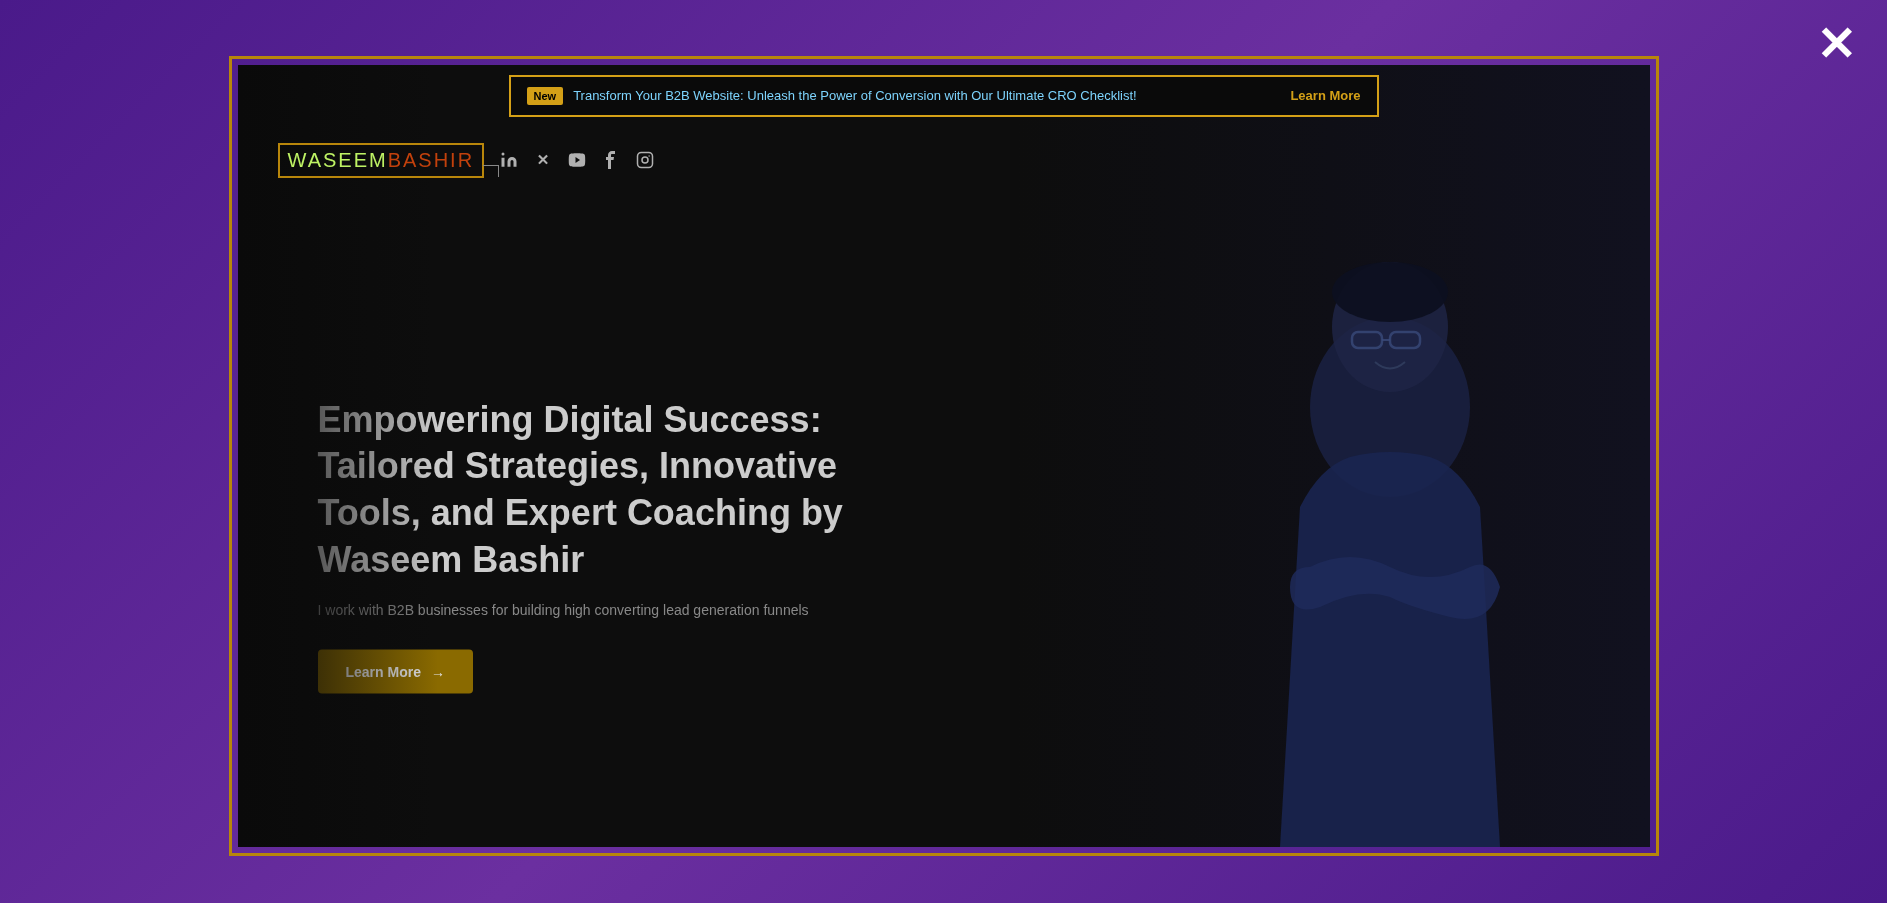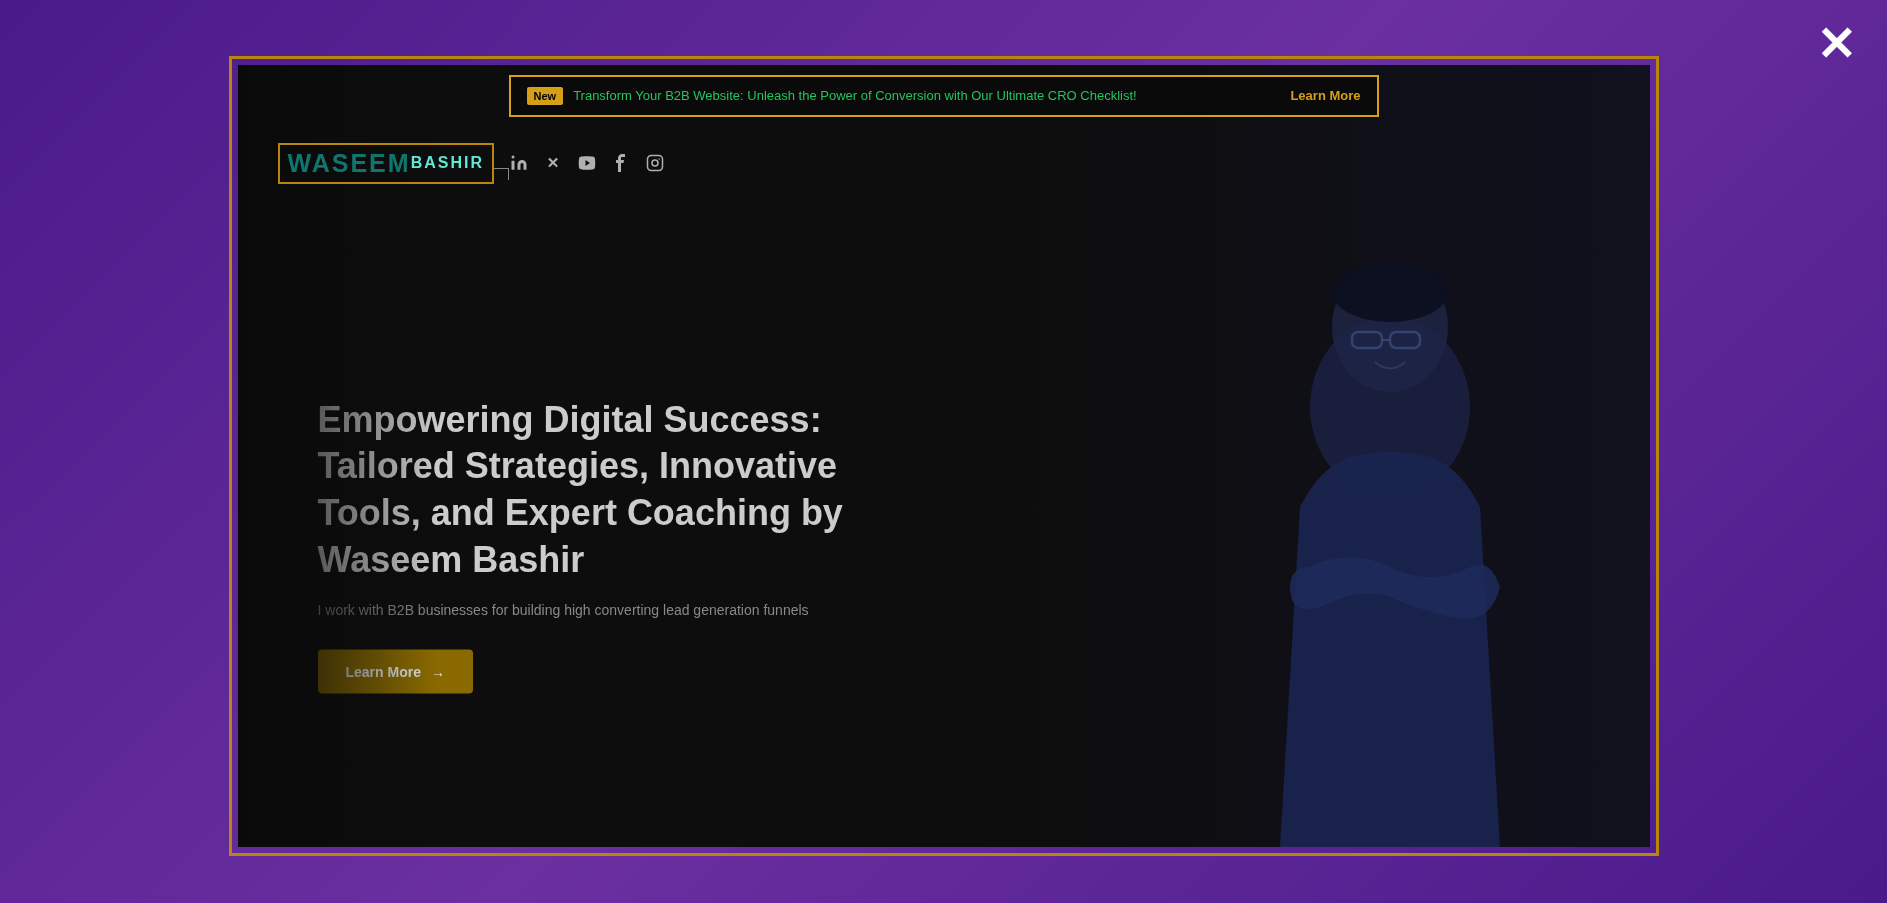--- a/index.html
+++ b/index.html
@@ -65,21 +65,21 @@
       background: #d4a017;
       color: #000;
       font-weight: 700;
       font-size: 11px;
       padding: 3px 7px;
       border-radius: 2px;
       white-space: nowrap;
     }
 
     .announcement-text {
-      color: #22c55e;
+      color: #7dd3fc;
       font-size: 13px;
       flex: 1;
     }
 
     .announcement-link {
       color: #d4a017;
       font-size: 13px;
       font-weight: 600;
       cursor: pointer;
       text-decoration: none;
@@ -105,31 +105,31 @@
     }
 
     .logo-box {
       border: 2px solid #b8860b;
       padding: 4px 8px;
       display: flex;
       align-items: center;
     }
 
     .logo-waseem {
-      color: #0f766e;
-      font-size: 25px;
-      font-weight: 700;
+      color: #bef264;
+      font-size: 20px;
+      font-weight: 400;
       letter-spacing: 2px;
       text-transform: uppercase;
     }
 
     .logo-bashir {
-      color: #5eead4;
-      font-size: 16px;
-      font-weight: 700;
+      color: #c2410c;
+      font-size: 20px;
+      font-weight: 400;
       letter-spacing: 2px;
       text-transform: uppercase;
     }
 
     .nav-links {
       display: flex;
       align-items: center;
       gap: 32px;
       margin-left: auto;
       margin-right: 30px;

